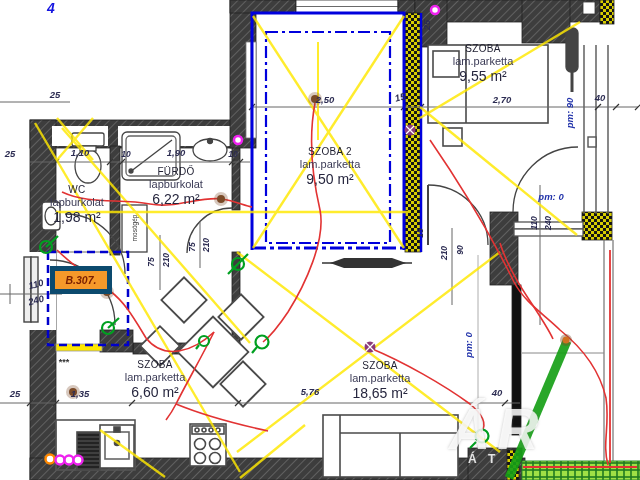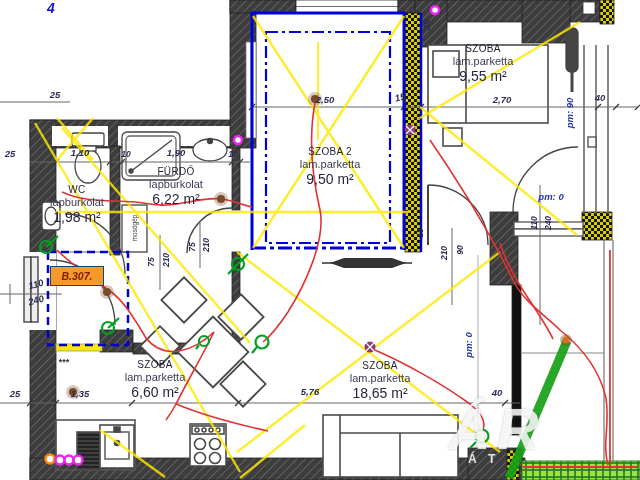--- a/index.html
+++ b/index.html
@@ -13,21 +13,21 @@
   .lbl .ar{font-size:14px;color:#26263e;display:block;}
   .dim{font-size:9.5px;font-style:italic;font-weight:bold;color:#2c2c52;}
   .dim.small{font-size:8.5px;}
   .pm{color:#2233aa;}
   .rot90{transform:translate(-50%,-50%) rotate(-90deg);}
   .rot15{transform:translate(-50%,-50%) rotate(-15deg);}
   .sheet{position:absolute;left:47px;top:0px;color:#1414e0;font-weight:bold;
          font-style:italic;font-size:14px;z-index:5;}
   .badge{position:absolute;left:50px;top:266px;width:52px;height:18px;background:#f6992a;
          color:#7c2000;font-weight:bold;font-style:italic;font-size:10.5px;display:flex;
-         align-items:center;justify-content:center;z-index:5;border:1px solid #0c4a6e;}
+         align-items:center;justify-content:center;z-index:5;border:5px solid #0c4a6e;}
   .vert{font-size:6.5px;color:#333;transform:translate(-50%,-50%) rotate(-90deg);z-index:5;}
   .stars{font-size:9px;font-weight:bold;color:#333;}
   .wm{position:absolute;left:449px;top:396px;font-size:57px;font-weight:bold;font-style:italic;
       color:rgba(255,255,255,.82);letter-spacing:7px;text-shadow:0 0 3px rgba(110,110,110,.4);
       z-index:9;}
   .wm2{position:absolute;left:468px;top:452px;font-size:12px;font-weight:bold;
        color:rgba(255,255,255,.85);letter-spacing:4px;text-shadow:0 0 2px rgba(90,90,90,.5);z-index:9;}
 </style>
 </head>
 <body>

